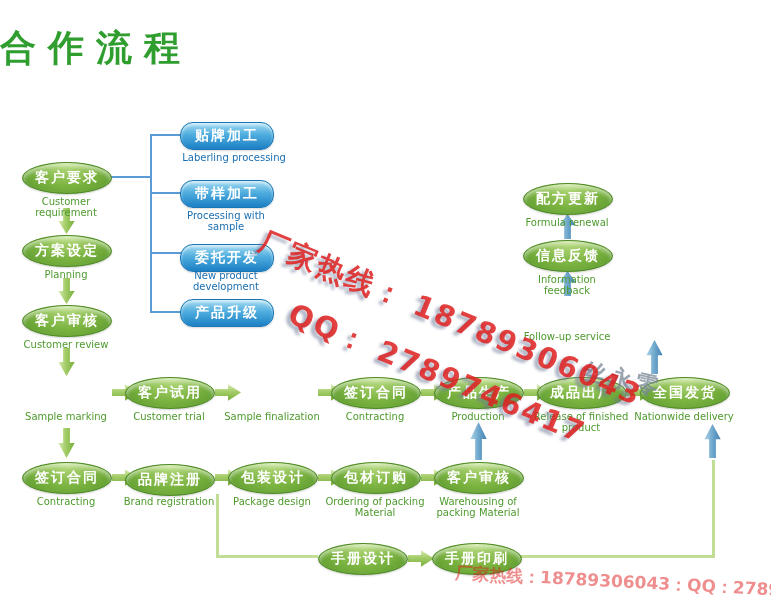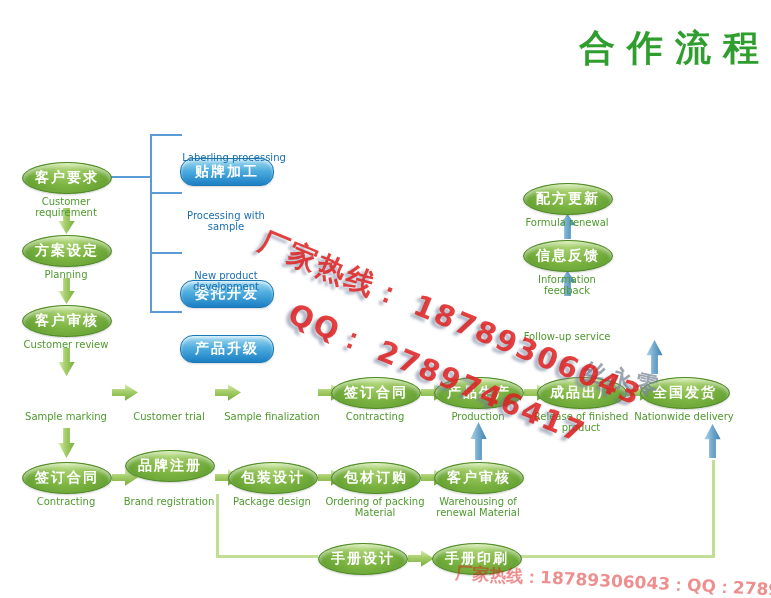--- a/index.html
+++ b/index.html
@@ -1,33 +1,33 @@
 <!DOCTYPE html>
 <html><head>
 <meta charset="utf-8">
 <style>
   html,body { margin:0; padding:0; background:#fff; }
   .stage { position:relative; width:771px; height:598px; background:#ffffff; overflow:hidden;
            font-family:"DejaVu Sans", sans-serif; }
 
-  .title { position:absolute; top:24px; left:0; width:100%; text-align:right;
+  .title { position:absolute; top:24px; left:0; width:100%; text-align:left;
            font-family:"DejaVu Serif", serif; font-weight:bold; font-size:36px;
            color:#2f9e2f; letter-spacing:12px; z-index:6; }
 
   .node { position:absolute; display:flex; align-items:center; justify-content:center;
           color:#fff; font-weight:bold; font-size:14px; letter-spacing:2px; z-index:5;
           white-space:nowrap; }
   .g { width:88px; height:30px; border-radius:50%;
        background: radial-gradient(ellipse at 50% -10%, #c3e38c 0%, #7cb441 55%, #55942a 100%);
        border:1px solid #4e8a24;
        box-shadow: inset 0 3px 4px rgba(255,255,255,.55), 0 1px 2px rgba(0,0,0,.18); }
   .b { width:92px; height:26px; border-radius:13px;
        background: linear-gradient(to bottom, #a7dcf2 0%, #4fadde 45%, #1b7fc4 100%);
        border:1px solid #1a77b5;
-       box-shadow: inset 0 2px 3px rgba(255,255,255,.6), 0 1px 2px rgba(0,0,0,.15); margin-top: 36px; }
+       box-shadow: inset 0 2px 3px rgba(255,255,255,.6), 0 1px 2px rgba(0,0,0,.15); }
 
   .sub { position:absolute; font-size:10px; line-height:11px; text-align:center;
          width:106px; z-index:5; }
   .sg { color:#4e9a2e; }
   .sb { color:#1a6eb0; width:116px; }
 
   .ar { position:absolute; width:26px; height:17px; z-index:4;
         background:linear-gradient(to bottom, #dcedb6 0%, #a4cd69 45%, #76ad38 100%);
         clip-path: polygon(0 30%, 50% 30%, 50% 2%, 100% 50%, 50% 98%, 50% 70%, 0 70%); }
   .ad { position:absolute; width:17px; height:26px; z-index:4;
@@ -81,30 +81,32 @@
   <div class="sub sg" style="left:13px;top:269px">Planning</div>
   <div class="ad" style="left:58px;top:278px"></div>
 
   <div class="node g" style="left:22px;top:305px">客户审核</div>
   <div class="sub sg" style="left:13px;top:339px">Customer review</div>
   <div class="ad" style="left:58px;top:348px;height:28px"></div>
 
   <div class="node b" style="left:180px;top:122px">贴牌加工</div>
   <div class="sub sb" style="left:176px;top:152px">Laberling processing</div>
 
+  <div class="node b" style="left:180px;top:180px">带样加工</div>
   <div class="sub sb" style="left:168px;top:210px">Processing with sample</div>
 
   <div class="node b" style="left:180px;top:244px">委托开发</div>
   <div class="sub sb" style="left:168px;top:270px">New product development</div>
 
   <div class="node b" style="left:180px;top:299px">产品升级</div>
 
   <div class="sub sg" style="left:13px;top:411px">Sample marking</div>
   <div class="ar" style="left:112px;top:384px"></div>
 
+  <div class="node g" style="left:125px;top:377px">客户试用</div>
   <div class="sub sg" style="left:116px;top:411px">Customer trial</div>
   <div class="ar" style="left:215px;top:384px"></div>
 
   <div class="sub sg" style="left:219px;top:411px">Sample finalization</div>
   <div class="ar" style="left:318px;top:384px"></div>
 
   <div class="node g" style="left:331px;top:377px">签订合同</div>
   <div class="sub sg" style="left:322px;top:411px">Contracting</div>
   <div class="ar" style="left:421px;top:384px"></div>
 
@@ -129,34 +131,34 @@
 
   <div class="sub sg" style="left:514px;top:331px">Follow-up service</div>
   <div class="au" style="left:646px;top:340px;height:34px"></div>
 
   <div class="ad" style="left:58px;top:428px;height:30px"></div>
 
   <div class="node g" style="left:22px;top:462px">签订合同</div>
   <div class="sub sg" style="left:13px;top:496px">Contracting</div>
   <div class="ar" style="left:112px;top:469px"></div>
 
-  <div class="node g" style="left:125px;top:450px">品牌注册</div>
+  <div class="node g" style="left:125px;top:464px">品牌注册</div>
   <div class="sub sg" style="left:116px;top:496px">Brand registration</div>
   <div class="ar" style="left:215px;top:469px"></div>
 
   <div class="node g" style="left:228px;top:462px">包装设计</div>
   <div class="sub sg" style="left:219px;top:496px">Package design</div>
   <div class="ar" style="left:318px;top:469px"></div>
 
   <div class="node g" style="left:331px;top:462px">包材订购</div>
   <div class="sub sg" style="left:322px;top:496px">Ordering of packing Material</div>
   <div class="ar" style="left:421px;top:469px"></div>
 
   <div class="node g" style="left:434px;top:462px">客户审核</div>
-  <div class="sub sg" style="left:425px;top:496px">Warehousing of renewal Material</div>
+  <div class="sub sg" style="left:425px;top:496px">Warehousing of packing Material</div>
 
   <div class="au" style="left:470px;top:422px;height:38px"></div>
 
   <div class="au" style="left:704px;top:424px;height:34px"></div>
 
   <div class="node g" style="left:318px;top:543px">手册设计</div>
   <div class="ar" style="left:408px;top:550px"></div>
   <div class="node g" style="left:432px;top:543px">手册印刷</div>
 
   <div class="wm">

